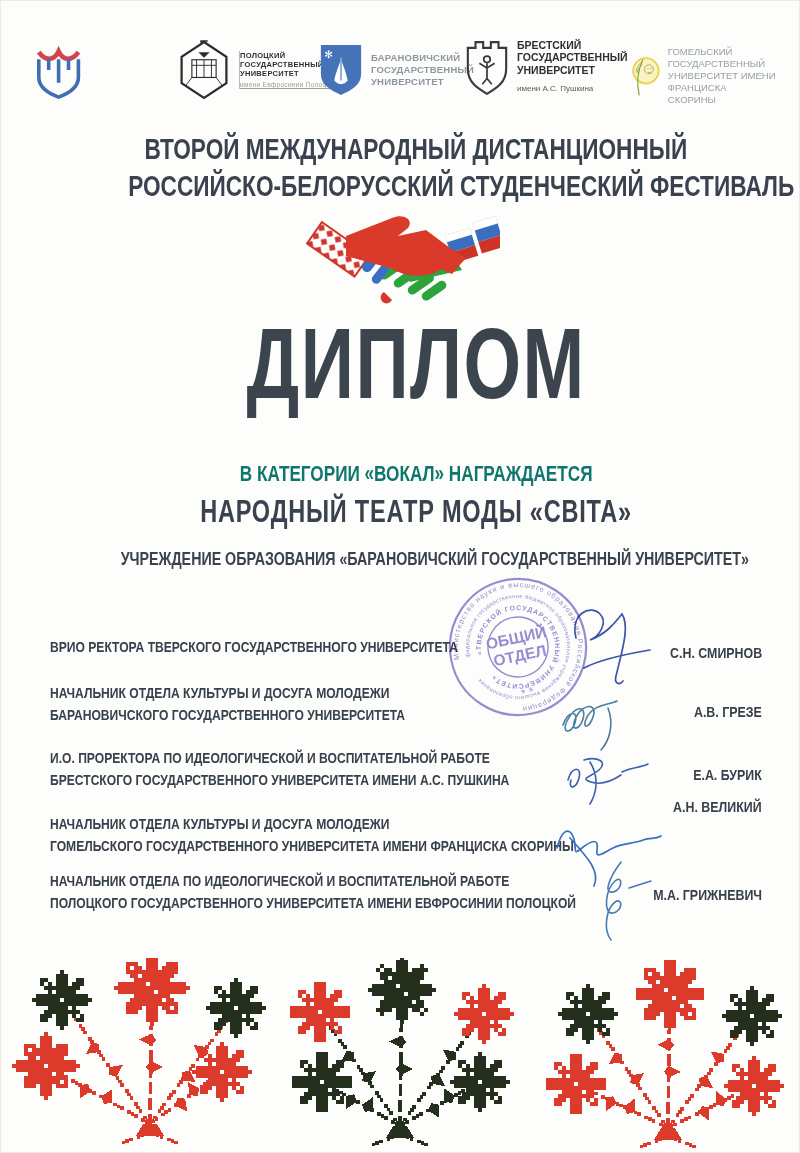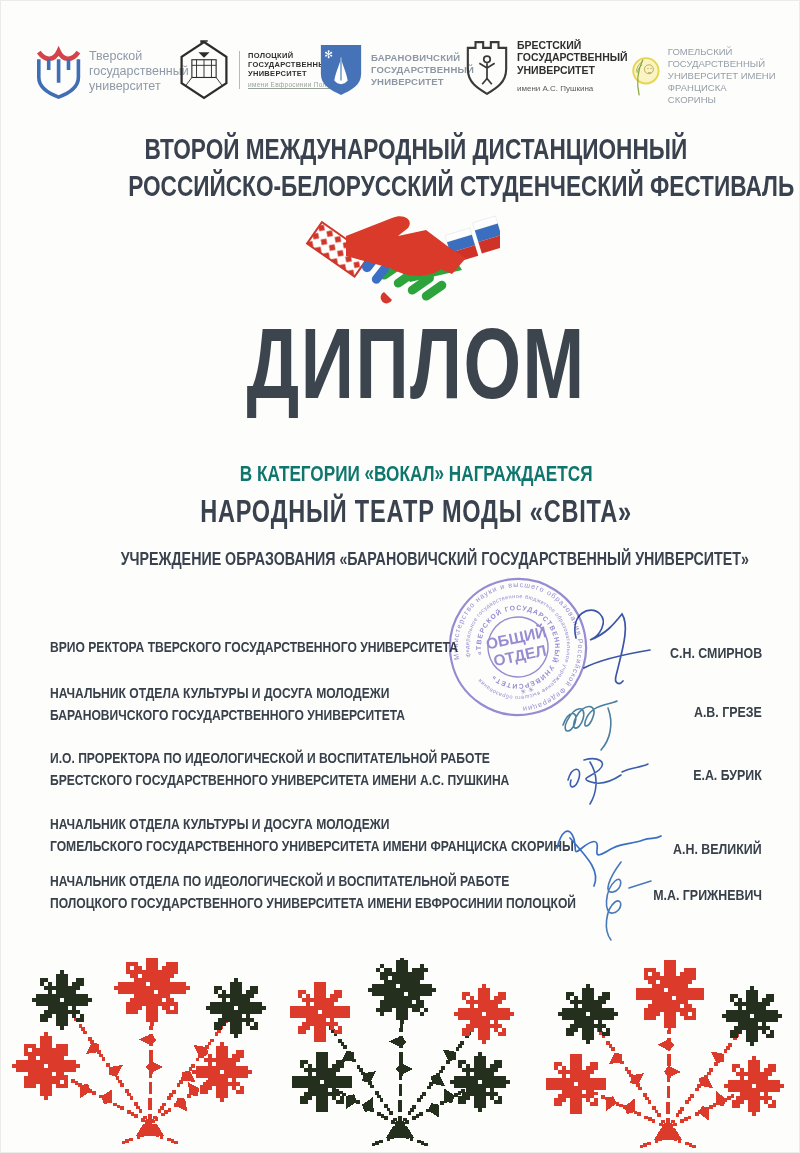--- a/index.html
+++ b/index.html
@@ -6,21 +6,21 @@
   .page{position:relative;width:800px;height:1153px;margin:0 auto;background:#fdfdfb;
         overflow:hidden;font-family:"Liberation Sans",sans-serif;color:#3a434d;
         box-shadow:inset 0 0 0 1px #edebe7;}
   .abs{position:absolute;}
   .cond{display:inline-block;font-weight:700;white-space:nowrap;}
   
   .logo{position:absolute;display:flex;align-items:center;gap:7px;}
   .logo-text{display:flex;flex-direction:column;justify-content:center;}
   .lt-tver{font-size:12.5px;line-height:15px;color:#8f99a8;}
   .lt-pol{font-size:7.5px;line-height:9px;color:#2f2f2f;font-weight:700;letter-spacing:.3px;
-          border-left:1px solid #b9b9b9;padding-left:8px;}
+          border-left:1px solid #b9b9b9;padding-left:0;}
   .lt-pol .sub{font-weight:400;color:#9aa39a;font-size:6.5px;margin-top:2px;text-decoration:underline;}
   .lt-bar{font-size:9.5px;line-height:12px;color:#8d97a3;font-weight:700;letter-spacing:.2px;}
   .lt-brest{font-size:10.5px;line-height:12.5px;color:#2f2f2f;font-weight:700;}
   .lt-brest .sub{font-weight:400;font-size:8px;color:#5a5a5a;margin-top:7px;}
   .lt-gomel{font-size:9.5px;line-height:12px;color:#959ea8;}
   
   .center{left:0;width:800px;text-align:center;padding-left:16px;}
   .fest-title{font-size:29px;line-height:37px;color:#39424e;}
   .fest-title .cond{transform:scaleX(.78);transform-origin:center;}
   .big-title{font-size:100px;line-height:1;color:#3c444e;}
@@ -51,25 +51,20 @@
 <body>
 
 <div class="page">
 
   <div class="logo" style="left:28px;top:40px;">
     <svg width="54" height="62" viewBox="0 0 60 62">
       <path d="M12,10 c7,10 17,10 22,-1 c5,11 15,11 22,1" fill="none" stroke="#d5424a" stroke-width="5"></path>
       <path d="M12,18 v20 c0,12 11,18 22,22 c11,-4 22,-10 22,-22 v-20" fill="none" stroke="#3f6eb5" stroke-width="4"></path>
       <path d="M34,18 v26 M23,18 v12 M45,18 v12" fill="none" stroke="#3f6eb5" stroke-width="4"></path>
     </svg>
-    <div class="logo-text lt-tver">
-      <span>Тверской</span>
-      <span>государственный</span>
-      <span>университет</span>
-    </div>
   </div>
 
   <div class="logo" style="left:176px;top:38px;">
     <svg width="56" height="64" viewBox="0 0 60 66">
       <path d="M30,3 L54,19 L54,47 L30,63 L6,47 L6,19 Z" fill="none" stroke="#2c2c2c" stroke-width="2.4"></path>
       <path d="M30,3 l-4,-0 M26,2 h8" stroke="#2c2c2c" stroke-width="1.5"></path>
       <rect x="17" y="22" width="26" height="19" fill="none" stroke="#2c2c2c" stroke-width="1.2"></rect>
       <path d="M17,41 l-6,8 M43,41 l6,8 M22,22 v19 M30,22 v19 M38,22 v19 M17,28 h26" fill="none" stroke="#2c2c2c" stroke-width="1"></path>
       <path d="M24,14 h12 l-6,6 z" fill="#2c2c2c"></path>
     </svg>
@@ -202,21 +197,21 @@
     <span>БРЕСТСКОГО ГОСУДАРСТВЕННОГО УНИВЕРСИТЕТА ИМЕНИ А.С. ПУШКИНА</span>
   </div>
   <div class="abs sig-name" style="top:766px;">
     <span class="cond">Е.А. БУРИК</span>
   </div>
 
   <div class="abs sig-label" style="top:813px;">
     <span>НАЧАЛЬНИК ОТДЕЛА КУЛЬТУРЫ И ДОСУГА МОЛОДЕЖИ</span>
     <span>ГОМЕЛЬСКОГО ГОСУДАРСТВЕННОГО УНИВЕРСИТЕТА ИМЕНИ ФРАНЦИСКА СКОРИНЫ</span>
   </div>
-  <div class="abs sig-name" style="top:840px;">
+  <div class="abs sig-name" style="top:798px;">
     <span class="cond">А.Н. ВЕЛИКИЙ</span>
   </div>
 
   <div class="abs sig-label" style="top:870px;">
     <span>НАЧАЛЬНИК ОТДЕЛА ПО ИДЕОЛОГИЧЕСКОЙ И ВОСПИТАТЕЛЬНОЙ РАБОТЕ</span>
     <span>ПОЛОЦКОГО ГОСУДАРСТВЕННОГО УНИВЕРСИТЕТА ИМЕНИ ЕВФРОСИНИИ ПОЛОЦКОЙ</span>
   </div>
   <div class="abs sig-name" style="top:886px;">
     <span class="cond">М.А. ГРИЖНЕВИЧ</span>
   </div>

